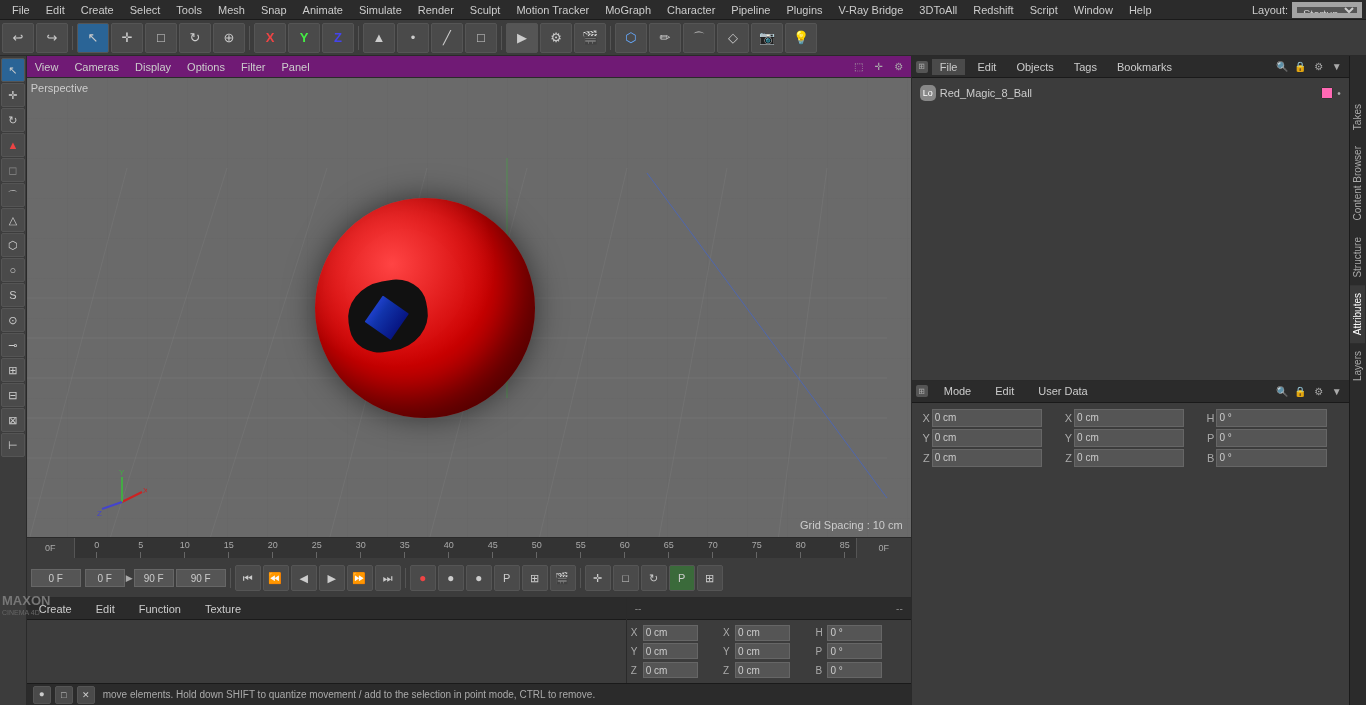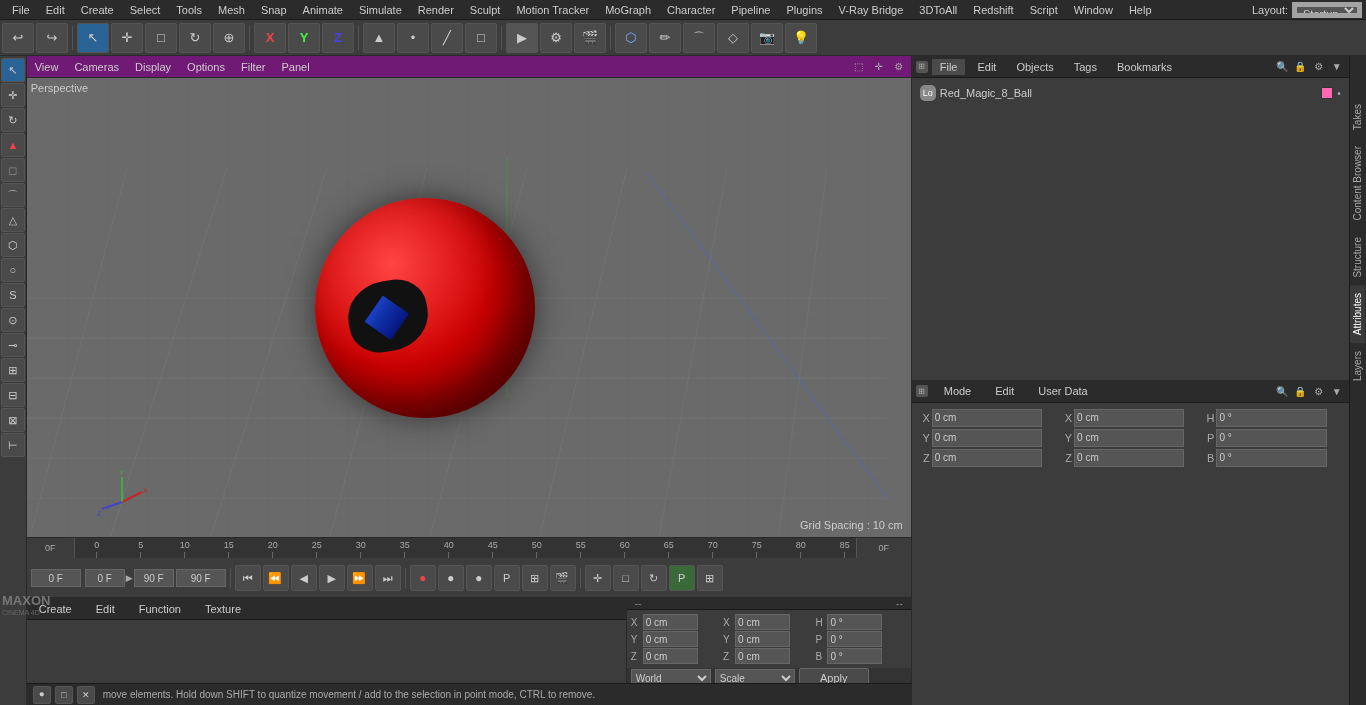--- a/index.html
+++ b/index.html
@@ -990,29 +990,20 @@
             <span class="cf-lbl">Z</span>
             <input class="cf-input" type="text" value="0 cm" style="">
             <span class="cf-unit"></span>
           </div>
           <div class="cf-row">
             <span class="cf-lbl">B</span>
             <input class="cf-input" type="text" value="0 °" style="">
             <span class="cf-unit"></span>
           </div>
         </div>
-        <div id="apply-row">
-          <select class="world-select">
-            <option>World</option>
-          </select>
-          <select class="scale-select">
-            <option>Scale</option>
-          </select>
-          <button class="apply-btn">Apply</button>
-        </div>
       </div>
     </div>
 
     <div id="status-bar">
       <div id="status-icons">
         <div class="status-icon-btn">⏺</div>
         <div class="status-icon-btn">□</div>
         <div class="status-icon-btn">✕</div>
       </div>
       <div id="status-text">move elements. Hold down SHIFT to quantize movement / add to the selection in point mode, CTRL to remove.</div>

